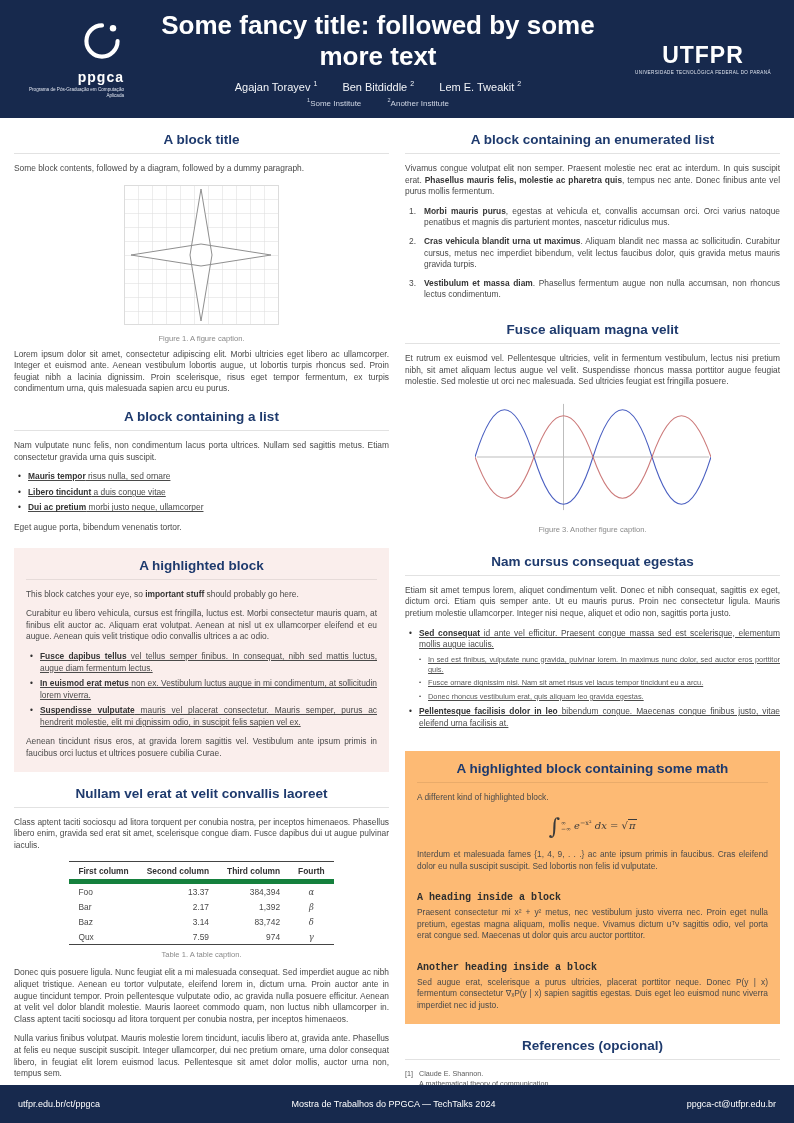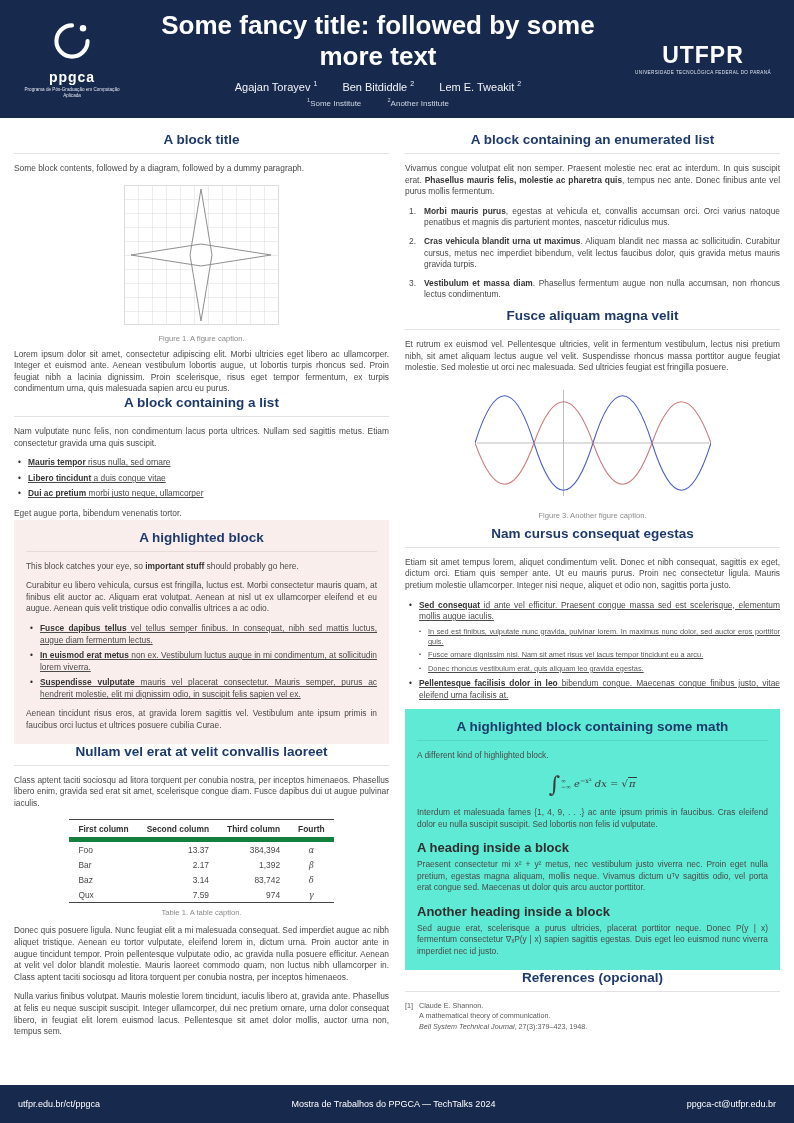--- a/index.html
+++ b/index.html
@@ -14,21 +14,21 @@
   
   .poster-header {
     background:#17294d;
     height:118px;
     display:flex;
     align-items:center;
     justify-content:space-between;
     padding:0 20px;
     color:#fff;
   }
-  .logo-left { width:104px; text-align:center; flex:none; }
+  .logo-left { width:104px; text-align:right; flex:none; }
   .logo-left .logo-word { font-size:14px; font-weight:700; letter-spacing:1px; margin-top:2px; }
   .logo-left .logo-sub { font-size:4.6px; line-height:1.3; color:#dfe4ef; margin-top:2px; }
   .header-center { flex:1; text-align:center; padding:0 6px; }
   .poster-title {
     font-size:26px; font-weight:700; line-height:1.22;
     max-width:450px; margin:0 auto; color:#ffffff;
   }
   .authors { margin-top:7px; font-size:11px; color:#f2f4f8; }
   .authors .author { margin:0 11px; }
   .authors sup { font-size:7px; }
@@ -37,21 +37,21 @@
   .institutes sup { font-size:5.5px; }
   .logo-right { width:142px; text-align:center; flex:none; }
   .utfpr-word { font-size:23px; font-weight:700; letter-spacing:1px; line-height:1; color:#fff; }
   .utfpr-sub { font-size:4.6px; letter-spacing:0.4px; color:#dfe4ef; margin-top:3px; }
   
   .poster-body {
     display:flex; gap:16px;
     padding:14px 14px 8px 14px;
     height:975px; overflow:hidden;
   }
-  .column { flex:1; display:flex; flex-direction:column; min-width:0; }
+  .column { flex:1; display:flex; flex-direction:column; gap:14px; min-width:0; }
   .block-title {
     color:#1e3a6d; font-weight:700; font-size:13.5px; text-align:center;
     padding-bottom:6px; border-bottom:1px solid #e2e2e2; margin-bottom:9px;
   }
   .body-text { font-size:8.4px; line-height:1.38; text-align:justify; color:#4a4a4a; }
   .body-text + .body-text { margin-top:8px; }
   .lead { color:#353535; }
   
   .bullet-list { margin:8px 0 8px 4px;text-decoration:underline; }
   .bullet-item { position:relative; padding-left:10px; font-size:8.4px; line-height:1.38; text-align:justify; margin-bottom:4px; }
@@ -60,23 +60,23 @@
   .sub-item { position:relative; padding-left:9px; font-size:7.4px; line-height:1.4; color:#5a5a5a; text-align:justify; margin-bottom:3px; }
   .sub-item::before { content:"•"; position:absolute; left:0; top:0; font-size:6px; color:#444; }
   .enum-list { margin:8px 0 0 4px; counter-reset:item; }
   .enum-item { counter-increment:item; position:relative; padding-left:15px; font-size:8.4px; line-height:1.38; text-align:justify; margin-bottom:7px; }
   .enum-item::before { content:counter(item) "."; position:absolute; left:0; top:0; color:#4a4a4a; }
   
   .figure { text-align:center; margin:10px 0 6px 0; }
   .caption { font-size:7.6px; color:#8a8a8a; margin-top:5px; text-align:center; }
   
   .hl-pink { background:#faeeec; padding:10px 12px 12px 12px; }
-  .hl-gray { background:#5eead4; padding:10px 12px 12px 12px; }
+  .hl-gray { background:#fdba74; padding:10px 12px 12px 12px; }
   .hl-pink .block-title, .hl-gray .block-title { border-bottom-color:rgba(0,0,0,0.08); }
-  .inblock-heading { font-size:13px; font-weight:700; color:#2f2f2f; margin:10px 0 4px 0; }
+  .inblock-heading { font-size:10px; font-weight:700; color:#2f2f2f; margin:20px 0 4px 0;font-family:Liberation Mono, monospace; }
   
   .data-table { margin:10px auto 2px auto; border-collapse:collapse; font-size:8.4px; color:#4a4a4a;
     border-top:1.5px solid #444; border-bottom:1.5px solid #444; }
   .data-table th { font-weight:700; color:#333; border-bottom:5px solid #15803d; padding:3.5px 9px; text-align:left; white-space:nowrap; }
   .data-table td { padding:2.5px 9px; }
   .data-table .num { text-align:right; }
   .data-table th.num { text-align:right; }
   .data-table .greek { text-align:center; font-family:"DejaVu Serif", serif; font-style:italic; }
   
   .math-display { text-align:center; margin:10px 0; font-family:"DejaVu Serif", serif; color:#3a3a3a; font-size:10px; }

